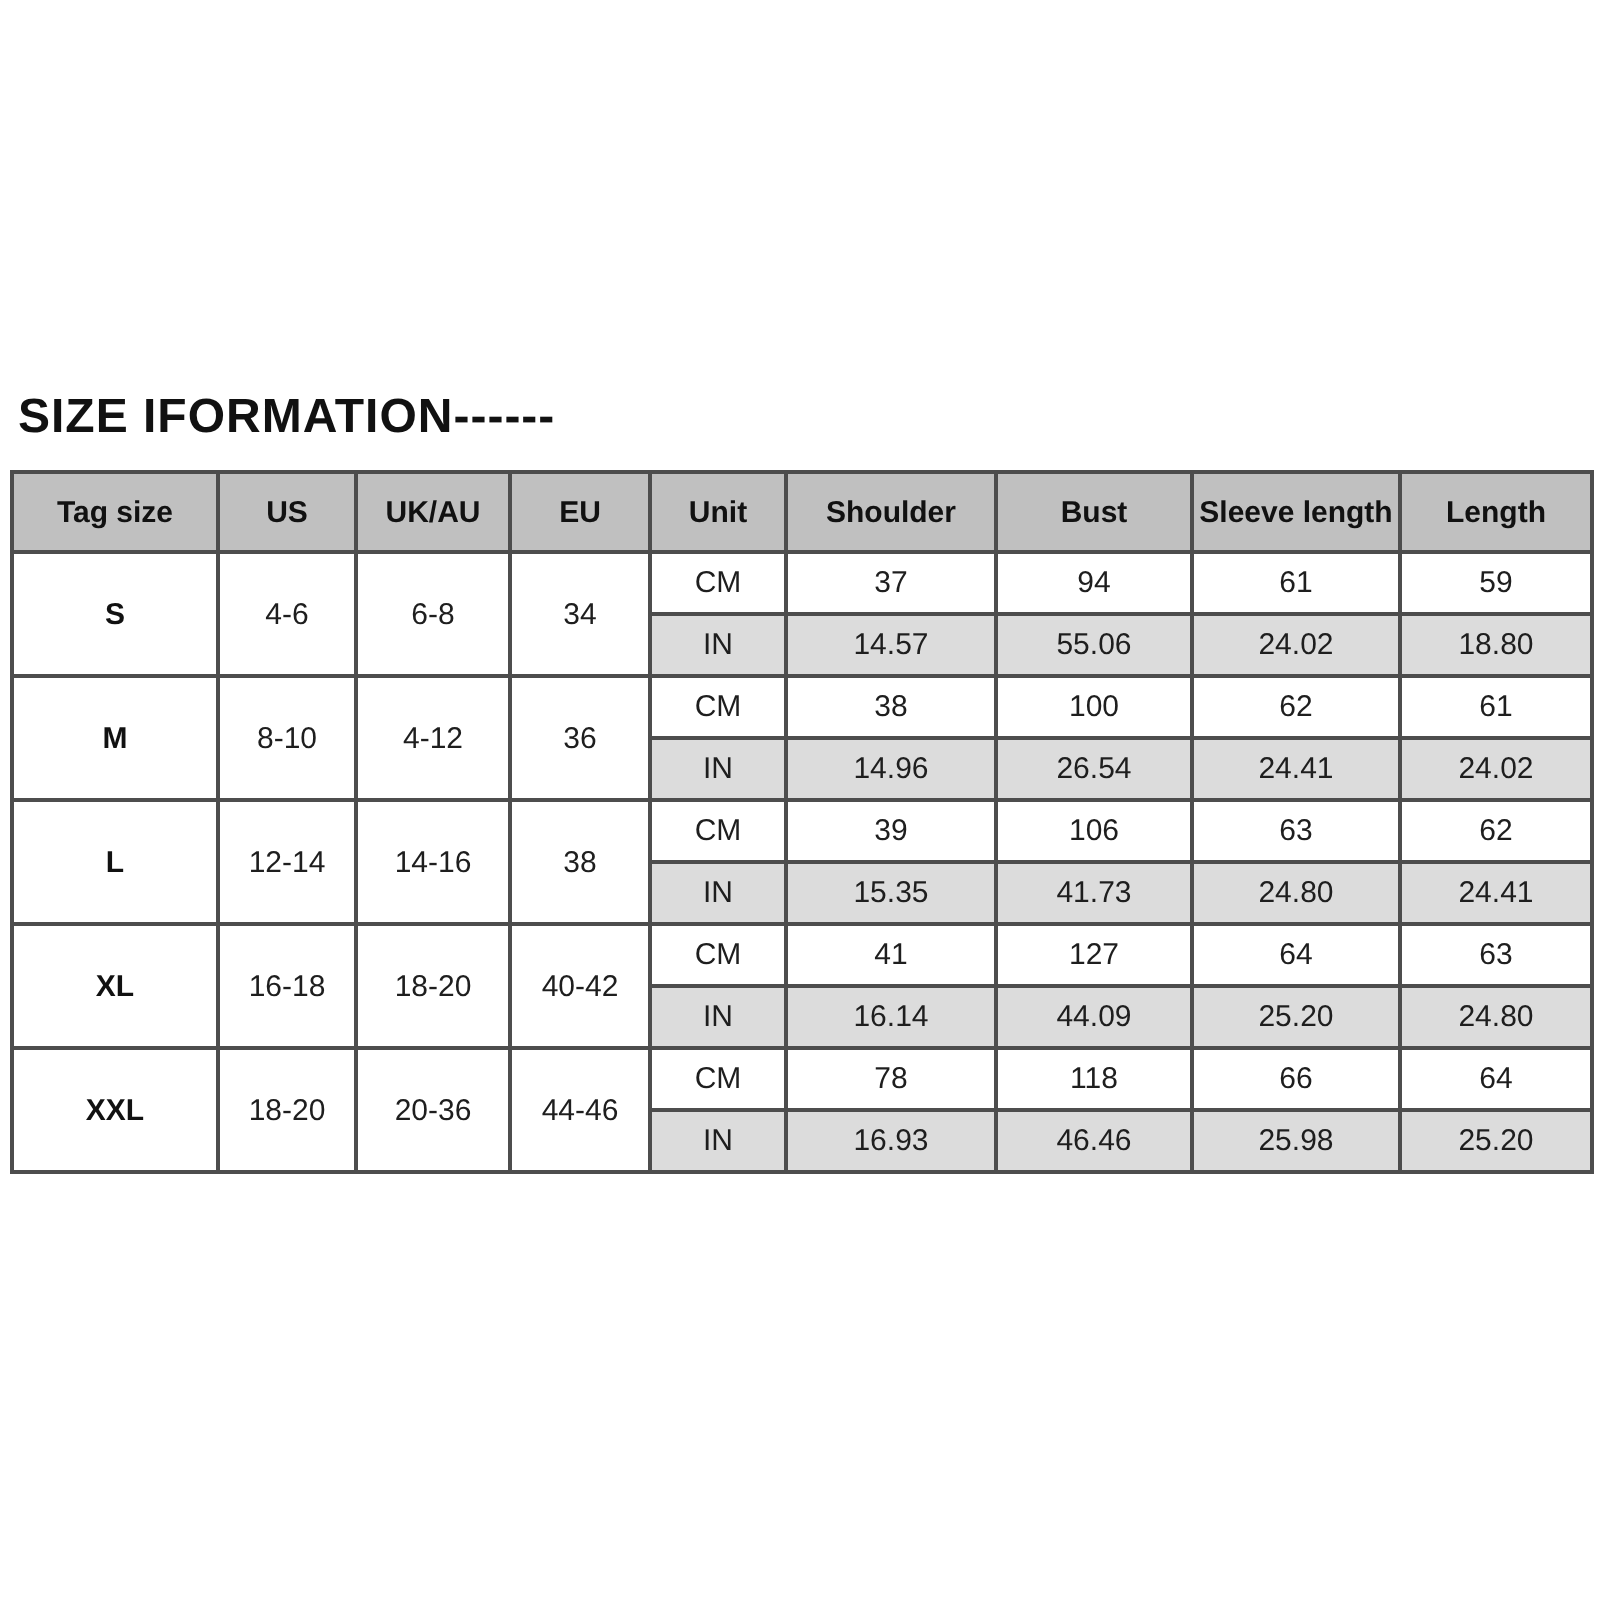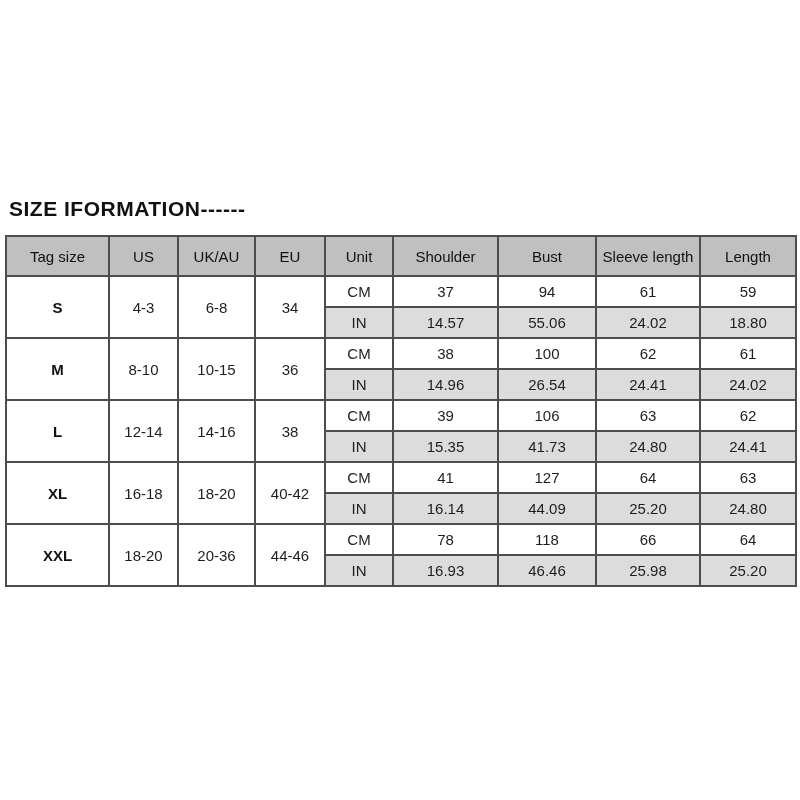--- a/index.html
+++ b/index.html
@@ -16,21 +16,21 @@
     height: 800px;
     background: var(--page-bg);
     font-family: "Liberation Sans", sans-serif;
     color: var(--text);
     overflow: hidden;
   }
   .content {
     padding: 196px 5px 0 5px;
   }
   .page-title {
-    font-size: 21px;
+    font-size: 24px;
     font-weight: bold;
     letter-spacing: 0.5px;
     color: #111;
     margin: 0 0 0 4px;
     line-height: 26px;
   }
   table.size-chart {
     margin-top: 13px;
     width: 790px;
     border-collapse: collapse;
@@ -40,21 +40,21 @@
     border: 2px solid var(--border);
     text-align: center;
     vertical-align: middle;
     font-size: 15px;
     padding: 0;
     overflow: hidden;
     white-space: nowrap;
   }
   table.size-chart th {
     background: var(--header-bg);
-    font-weight: normal;
+    font-weight: bold;
     height: 40px;
     color: #111;
   }
   table.size-chart td { height: 31px; background: #ffffff; }
   td.tag-cell {
     background: var(--shade-bg);
     font-weight: bold;
     color: #111;
   }
   tr.in-row td { background: var(--shade-bg); }
@@ -89,41 +89,41 @@
         <th>Shoulder</th>
         <th>Bust</th>
         <th>Sleeve length</th>
         <th>Length</th>
       </tr>
     </thead>
     <tbody>
 
       <tr class="cm-row">
         <td rowspan="2" class="tag-cell">S</td>
-        <td rowspan="2" class="range-cell">4-3</td>
+        <td rowspan="2" class="range-cell">4-6</td>
         <td rowspan="2" class="range-cell">6-8</td>
         <td rowspan="2" class="range-cell">34</td>
         <td>CM</td>
         <td>37</td>
         <td>94</td>
         <td>61</td>
         <td>59</td>
       </tr>
       <tr class="in-row">
         <td>IN</td>
         <td>14.57</td>
         <td>55.06</td>
         <td>24.02</td>
         <td>18.80</td>
       </tr>
 
       <tr class="cm-row">
         <td rowspan="2" class="tag-cell">M</td>
         <td rowspan="2" class="range-cell">8-10</td>
-        <td rowspan="2" class="range-cell">10-15</td>
+        <td rowspan="2" class="range-cell">4-12</td>
         <td rowspan="2" class="range-cell">36</td>
         <td>CM</td>
         <td>38</td>
         <td>100</td>
         <td>62</td>
         <td>61</td>
       </tr>
       <tr class="in-row">
         <td>IN</td>
         <td>14.96</td>

